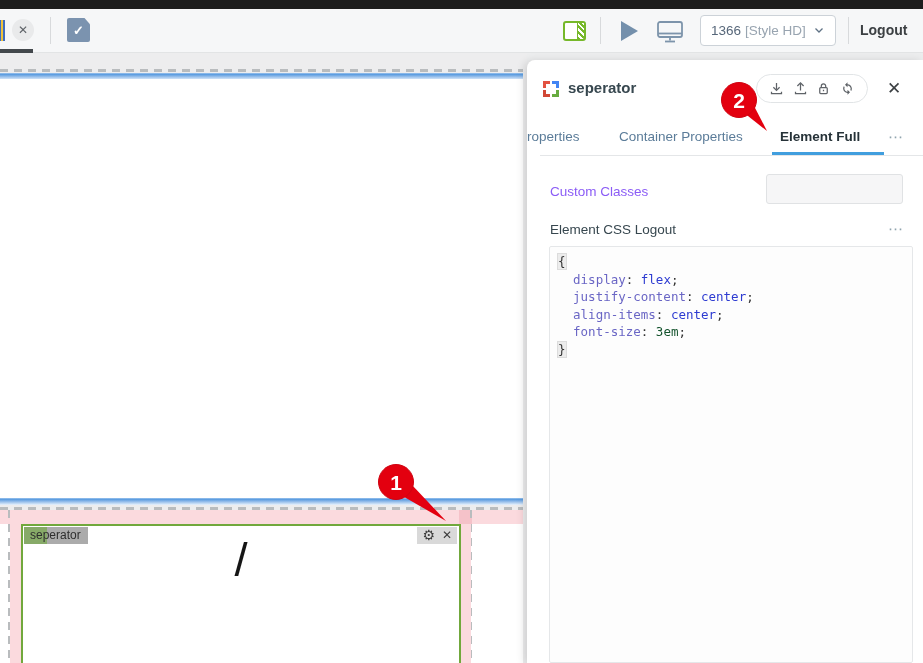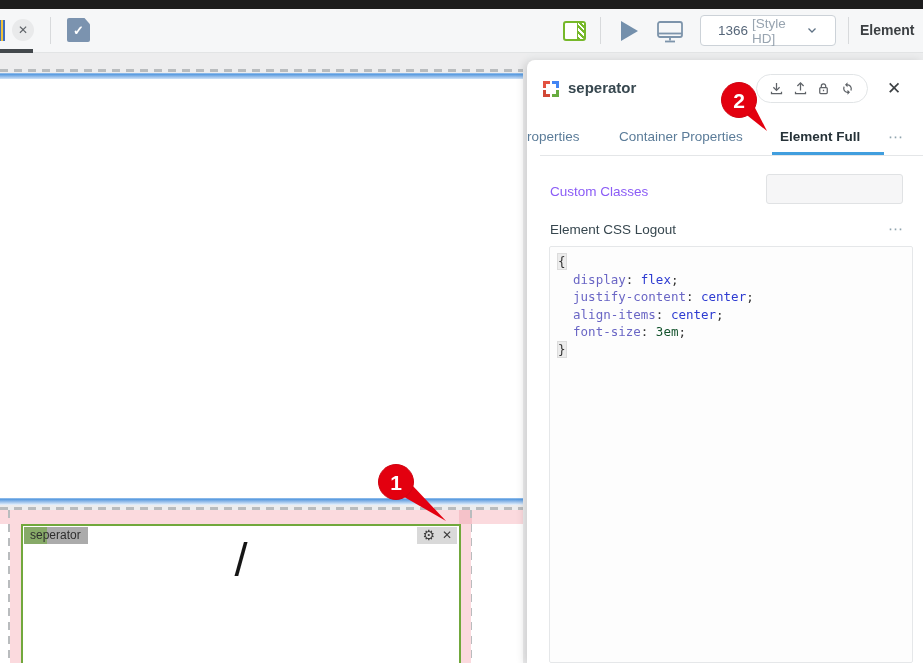--- a/index.html
+++ b/index.html
@@ -19,21 +19,21 @@
     color:#fff; font-size:13px; font-weight:bold; display:flex; align-items:center; justify-content:center; }
   .active-tab-underline { position:absolute; left:0; top:40px; width:33px; height:4px; background:#43484c; }
 
   .layout-icon { position:absolute; left:563px; top:12px; width:23px; height:20px; border:2px solid #76b82a; border-radius:3px; background:#fff; overflow:hidden; }
   .layout-icon .hatch { position:absolute; right:0; top:0; bottom:0; width:7px;
     background:repeating-linear-gradient(45deg,#76b82a 0 2px,#ffffff 2px 4px); border-left:1px solid #76b82a; }
   .play-icon { position:absolute; left:621px; top:12px; width:0; height:0;
     border-left:17px solid #7490ac; border-top:10px solid transparent; border-bottom:10px solid transparent; cursor:pointer; }
   .monitor-icon { position:absolute; left:656px; top:10px; cursor:pointer; }
   .res-dropdown { position:absolute; left:700px; top:6px; width:136px; height:31px; background:#fff; border:1px solid #ccd2d8; border-radius:4px;
-    display:flex; align-items:center; padding:0 17px; cursor:pointer; }
+    display:flex; align-items:center; padding:0 10px; cursor:pointer; }
   .res-value { font-size:13.5px; color:#57677a; }
   .res-suffix { font-size:13.5px; color:#98a4b0; margin-left:4px; }
   .res-chevron { margin-left:auto; }
   .logout-btn { position:absolute; left:860px; top:13px; font-size:14px; font-weight:bold; color:#3c4043; cursor:pointer; }
 
   
   .canvas-bg { position:absolute; left:0; top:53px; width:527px; height:610px; background:#ededee; }
   .dash-h { position:absolute; height:3px; background:repeating-linear-gradient(90deg,#b9bcbe 0 8px,transparent 8px 14px); }
   .dash-v { position:absolute; width:2px; background:repeating-linear-gradient(180deg,#b9bcbe 0 8px,transparent 8px 14px); }
   .blue-band { position:absolute; left:0; width:523px; height:7px;
@@ -131,21 +131,21 @@
   <div class="res-dropdown">
     <span class="res-value">1366</span>
     <span class="res-suffix">[Style HD]</span>
     <span class="res-chevron">
       <svg width="12" height="12" viewBox="0 0 24 24" fill="none" stroke="#5f7285" stroke-width="2.6">
           <polyline points="5,9 12,16 19,9"></polyline>
         </svg>
     </span>
   </div>
   <div class="tb-divider" style="left:848px;"></div>
-  <div class="logout-btn">Element</div>
+  <div class="logout-btn">Logout</div>
 </div>
 
 <div class="canvas-bg"></div>
 
 <div class="dash-h" style="left:0; top:69px; width:523px;"></div>
 <div class="blue-band" style="top:73px;"></div>
 <div class="white-section"></div>
 <div class="blue-band" style="top:498px;"></div>
 <div class="dash-h" style="left:0; top:507px; width:523px;"></div>
 <div class="pink-band"></div>

